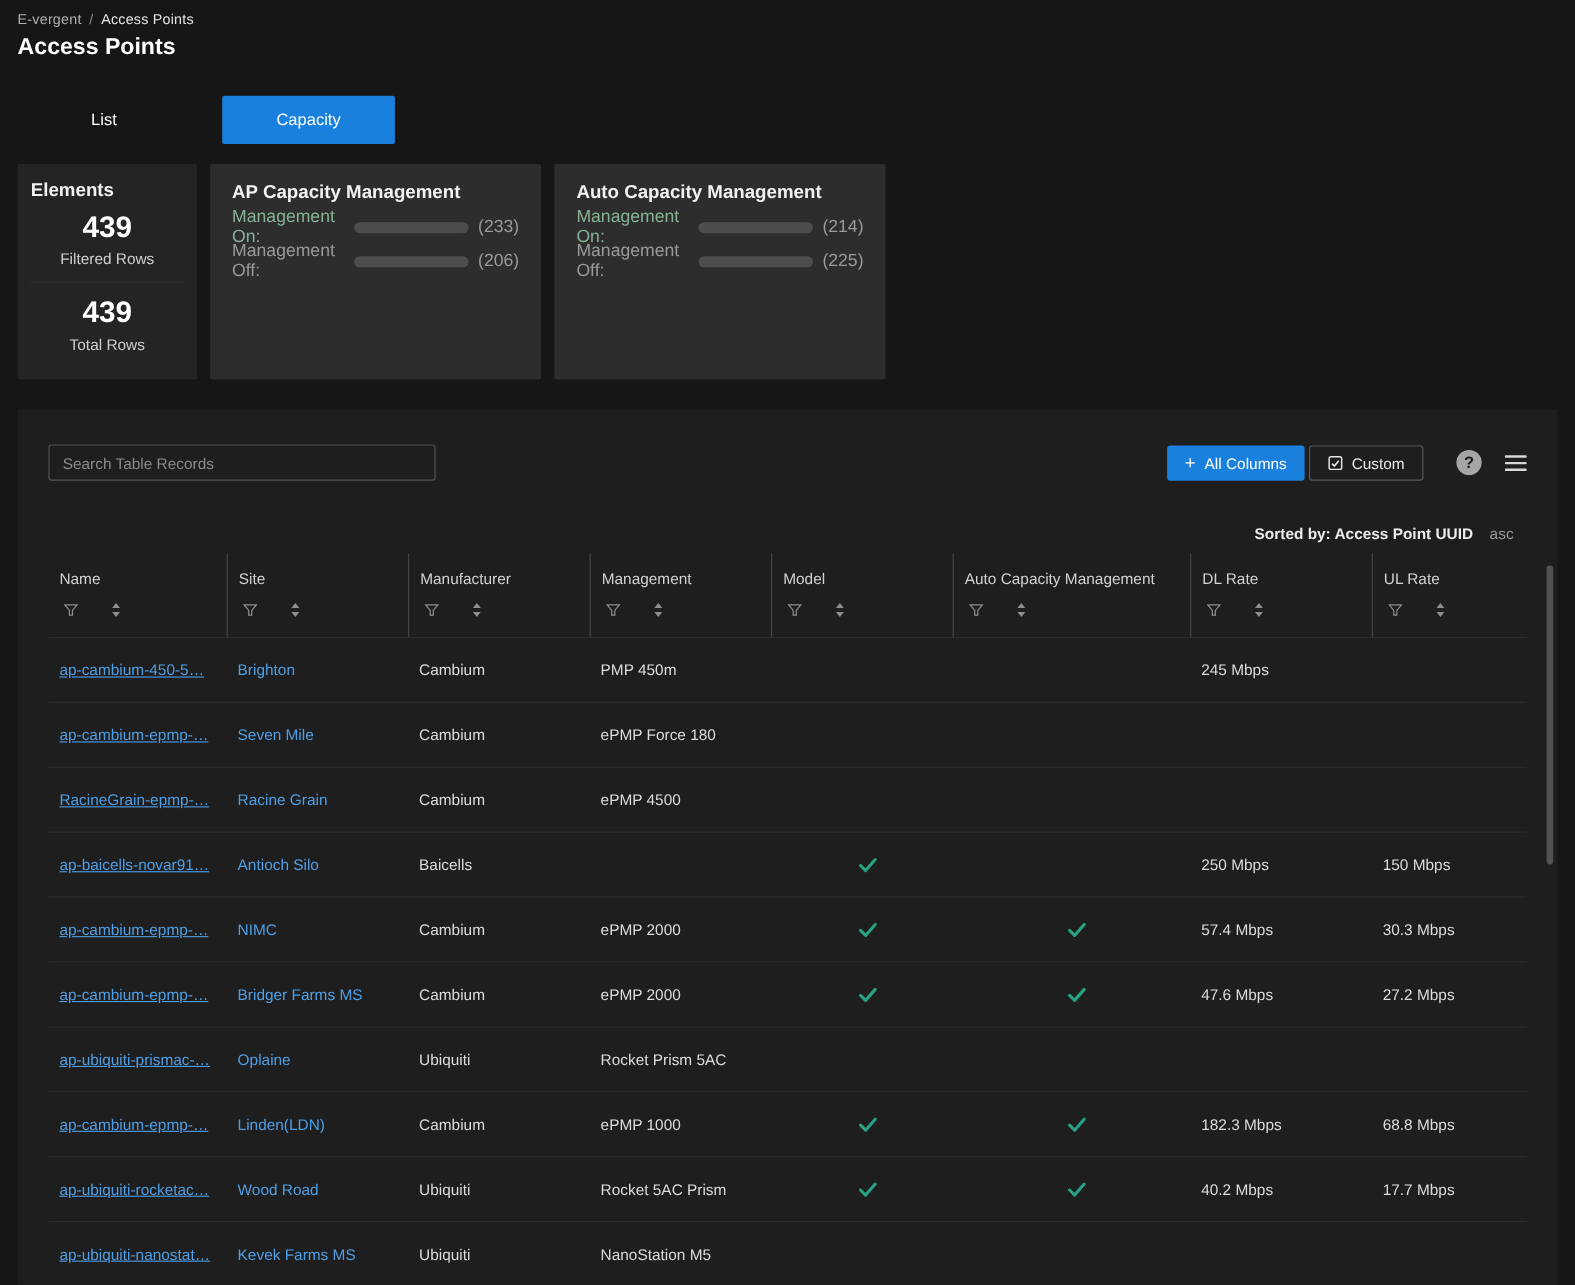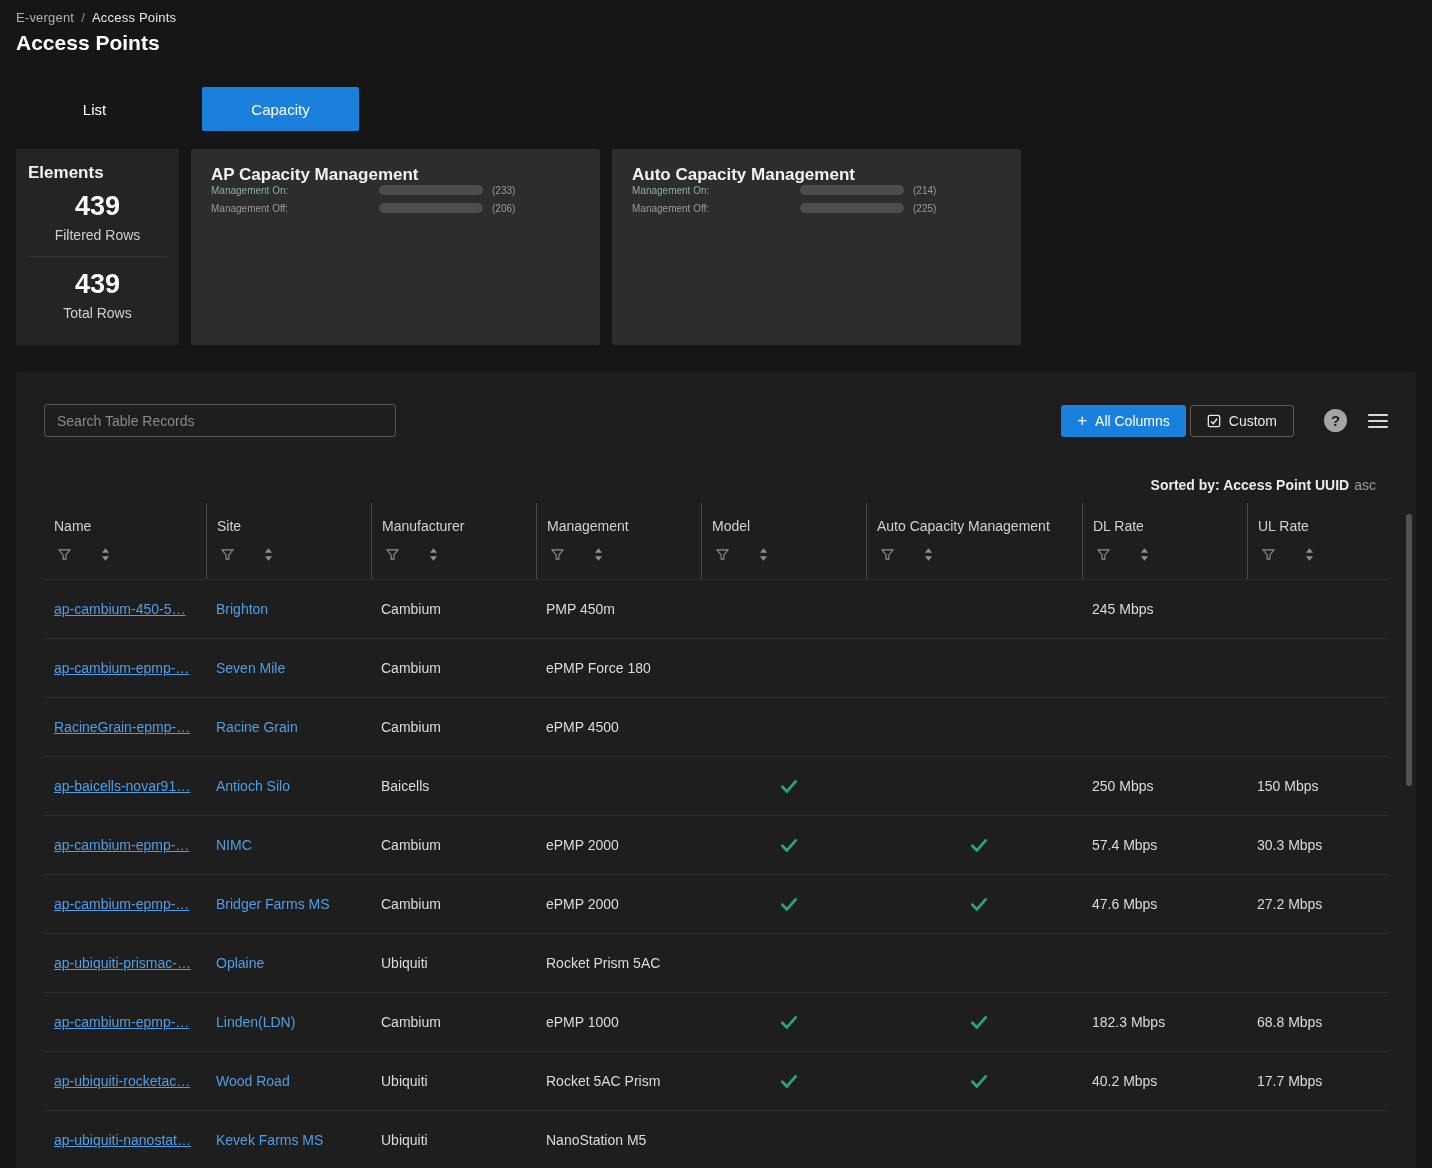--- a/index.html
+++ b/index.html
@@ -25,22 +25,22 @@
 
   
   .cards{display:flex;gap:12px;margin-top:18px;}
   .card{border-radius:2px;height:196px;}
   .elements-card{width:163px;background:#242424;padding:14px 12px 0;}
   .card-title{font-size:17px;font-weight:700;color:#f2f2f2;}
   .stat{text-align:center;padding:8px 0 13px;}
   .stat + .stat{border-top:1px solid #343434;padding-top:12px;}
   .stat-value{font-size:27px;font-weight:700;color:#fff;}
   .stat-label{font-size:14px;color:#cfcfcf;margin-top:5px;}
-  .capacity-card{width:409px;background:#2d2d2d;padding:16px 20px 0;}
-  .cap-row{display:flex;font-size:10px;height:18px;}
+  .capacity-card{width:301px;background:#2d2d2d;padding:16px 20px 0;}
+  .cap-row{display:flex;align-items:center;margin-top:13px;font-size:16px;height:18px;}
   .cap-label{width:168px;}
   .cap-row.on .cap-label{color:var(--label-green);}
   .cap-row.off .cap-label{color:#9a9a9a;}
   .bar{width:104px;height:10px;border-radius:5px;background:#4d4d4d;overflow:hidden;margin-right:9px;flex:none;}
   .bar-fill{height:100%;border-radius:5px;}
   .cap-row.on .bar-fill{background:var(--bar-green);}
   .cap-row.off .bar-fill{background:var(--bar-gray);}
   .cap-count{color:#9a9a9a;}
 
   
@@ -58,21 +58,21 @@
   .btn-blue .plus{font-size:17px;font-weight:400;line-height:1;}
   .btn-outline{background:transparent;border:1px solid #5a5a5a;color:#e8e8e8;margin-left:4px;}
   .help-icon{margin-left:30px;width:23px;height:23px;border-radius:50%;background:#a5a5a5;
              color:#1e1e1e;font-weight:700;display:flex;align-items:center;justify-content:center;
              font-size:15px;cursor:pointer;}
   .hamburger{margin-left:21px;cursor:pointer;display:flex;align-items:center;}
 
   
   .sorted-by{text-align:right;margin-top:40px;font-size:14px;color:#ececec;padding-right:12px;height:18px;}
   .sorted-bold{font-weight:700;}
-  .sorted-dir{color:#9a9a9a;margin-left:5px;}
+  .sorted-dir{color:#9a9a9a;margin-left:15px;}
 
   
   .table{margin-top:8px;}
   .thead{display:flex;height:76px;}
   .th{padding:15px 6px 0 10px;color:#d2d2d2;font-size:14px;}
   .th:not(:first-child){border-left:1px solid #484848;}
   .th-icons{margin-top:13px;display:flex;align-items:center;gap:30px;padding-left:4px;color:#8f8f8f;}
   .th-icons .icon{display:flex;align-items:center;cursor:pointer;}
   .c0{width:162px;flex:none;} .c1{width:165px;flex:none;} .c2{width:165px;flex:none;}
   .c3{width:165px;flex:none;} .c4{width:165px;flex:none;} .c5{width:216px;flex:none;}

